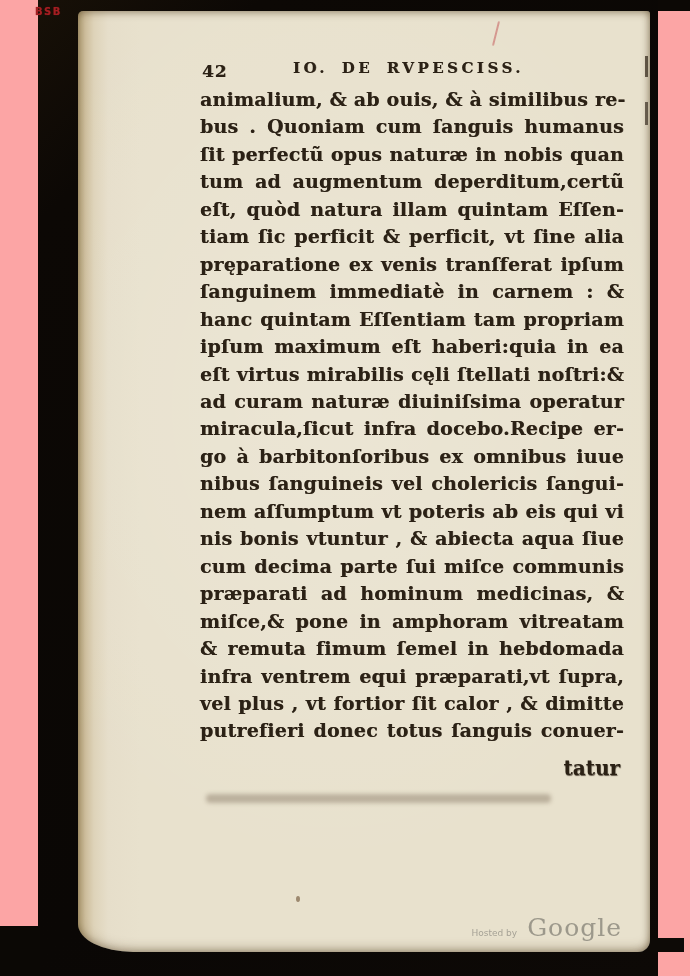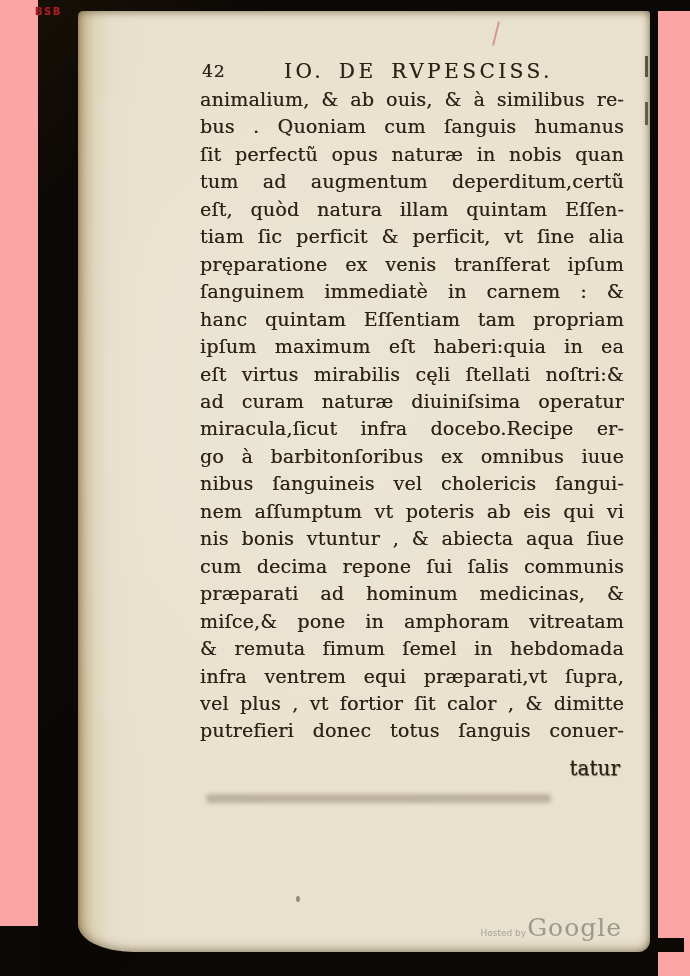--- a/index.html
+++ b/index.html
@@ -30,37 +30,37 @@
 
   
   .red-slash{position:absolute;left:417px;top:10px;width:2px;height:25px;
              background:rgba(196,92,92,.55);transform:rotate(14deg);border-radius:2px;filter:blur(.4px);}
   .edge-mark1{position:absolute;left:567px;top:45px;width:3px;height:21px;background:rgba(45,34,22,.7);filter:blur(.5px);}
   .edge-mark2{position:absolute;left:567px;top:91px;width:3px;height:23px;background:rgba(45,34,22,.65);filter:blur(.5px);}
   .speck{position:absolute;left:218px;top:885px;width:4px;height:6px;background:rgba(95,65,35,.55);
          border-radius:50%;filter:blur(.6px);}
 
   
-  .textblock{position:absolute;left:122px;top:47px;width:424px;color:#2b2115;}
+  .textblock{position:absolute;left:122px;top:47px;width:424px;color:#2b2115;font-weight:bold;}
   .header-row{position:relative;height:24px;}
   .pagenum{position:absolute;left:2px;top:3px;font-size:17px;letter-spacing:1px;
            text-shadow:.4px .4px .6px rgba(43,33,21,.6);}
-  .running{position:absolute;left:84px;top:1px;font-size:20px;letter-spacing:3.5px;word-spacing:5px;
+  .running{position:absolute;left:93px;top:1px;font-size:15px;letter-spacing:3.5px;word-spacing:5px;
            text-shadow:.4px .4px .6px rgba(43,33,21,.55);}
   .bodytext{margin-top:4px;position:relative;}
   .bline{font-size:19px;line-height:27.45px;text-align:justify;text-align-last:justify;
          white-space:nowrap;letter-spacing:.2px;
          text-shadow:.35px .45px .55px rgba(43,33,21,.6);}
   .smudge{position:absolute;left:6px;top:708px;width:345px;height:9px;
           background:rgba(72,52,30,.28);filter:blur(2.2px);border-radius:4px;}
   .catchword{font-size:20px;line-height:27px;text-align:right;padding-right:4px;margin-top:10px;
              text-shadow:.5px .8px .9px rgba(43,33,21,.7);filter:blur(.2px);}
 
   
-  .hosted{position:absolute;right:28px;bottom:10px;display:flex;align-items:baseline;gap:1px;}
+  .hosted{position:absolute;right:28px;bottom:10px;display:flex;align-items:baseline;gap:10px;}
   .hosted-by{font-family:"DejaVu Sans","Liberation Sans",sans-serif;font-size:9px;color:#a6a296;}
   .gbrand{font-size:25px;color:#9c988b;letter-spacing:1px;font-family:"DejaVu Serif","Liberation Serif",serif;text-align:center;}
 </style>
 </head>
 <body>
 
 <div class="scan">
 
   <div class="bd-main"></div>
   <div class="bd-topright"></div>
@@ -92,21 +92,21 @@
         <div class="bline">ſanguinem immediatè in carnem : &amp;</div>
         <div class="bline">hanc quintam Eſſentiam tam propriam</div>
         <div class="bline">ipſum maximum eſt haberi:quia in ea</div>
         <div class="bline">eſt virtus mirabilis cęli ſtellati noſtri:&amp;</div>
         <div class="bline">ad curam naturæ diuiniſsima operatur</div>
         <div class="bline">miracula,ſicut infra docebo.Recipe er-</div>
         <div class="bline">go à barbitonſoribus ex omnibus iuue</div>
         <div class="bline">nibus ſanguineis vel cholericis ſangui-</div>
         <div class="bline">nem aſſumptum vt poteris ab eis qui vi</div>
         <div class="bline">nis bonis vtuntur , &amp; abiecta aqua ſiue</div>
-        <div class="bline">cum decima repone ſui ſalis communis</div>
+        <div class="bline">cum decima parte ſui miſce communis</div>
         <div class="bline">præparati ad hominum medicinas, &amp;</div>
         <div class="bline">miſce,&amp; pone in amphoram vitreatam</div>
         <div class="bline">&amp; remuta fimum ſemel in hebdomada</div>
         <div class="bline">infra ventrem equi præparati,vt ſupra,</div>
         <div class="bline">vel plus , vt fortior ſit calor , &amp; dimitte</div>
         <div class="bline">putrefieri donec totus ſanguis conuer-</div>
         <div class="smudge"></div>
       </div>
       <div class="catchword">tatur</div>
     </div>

